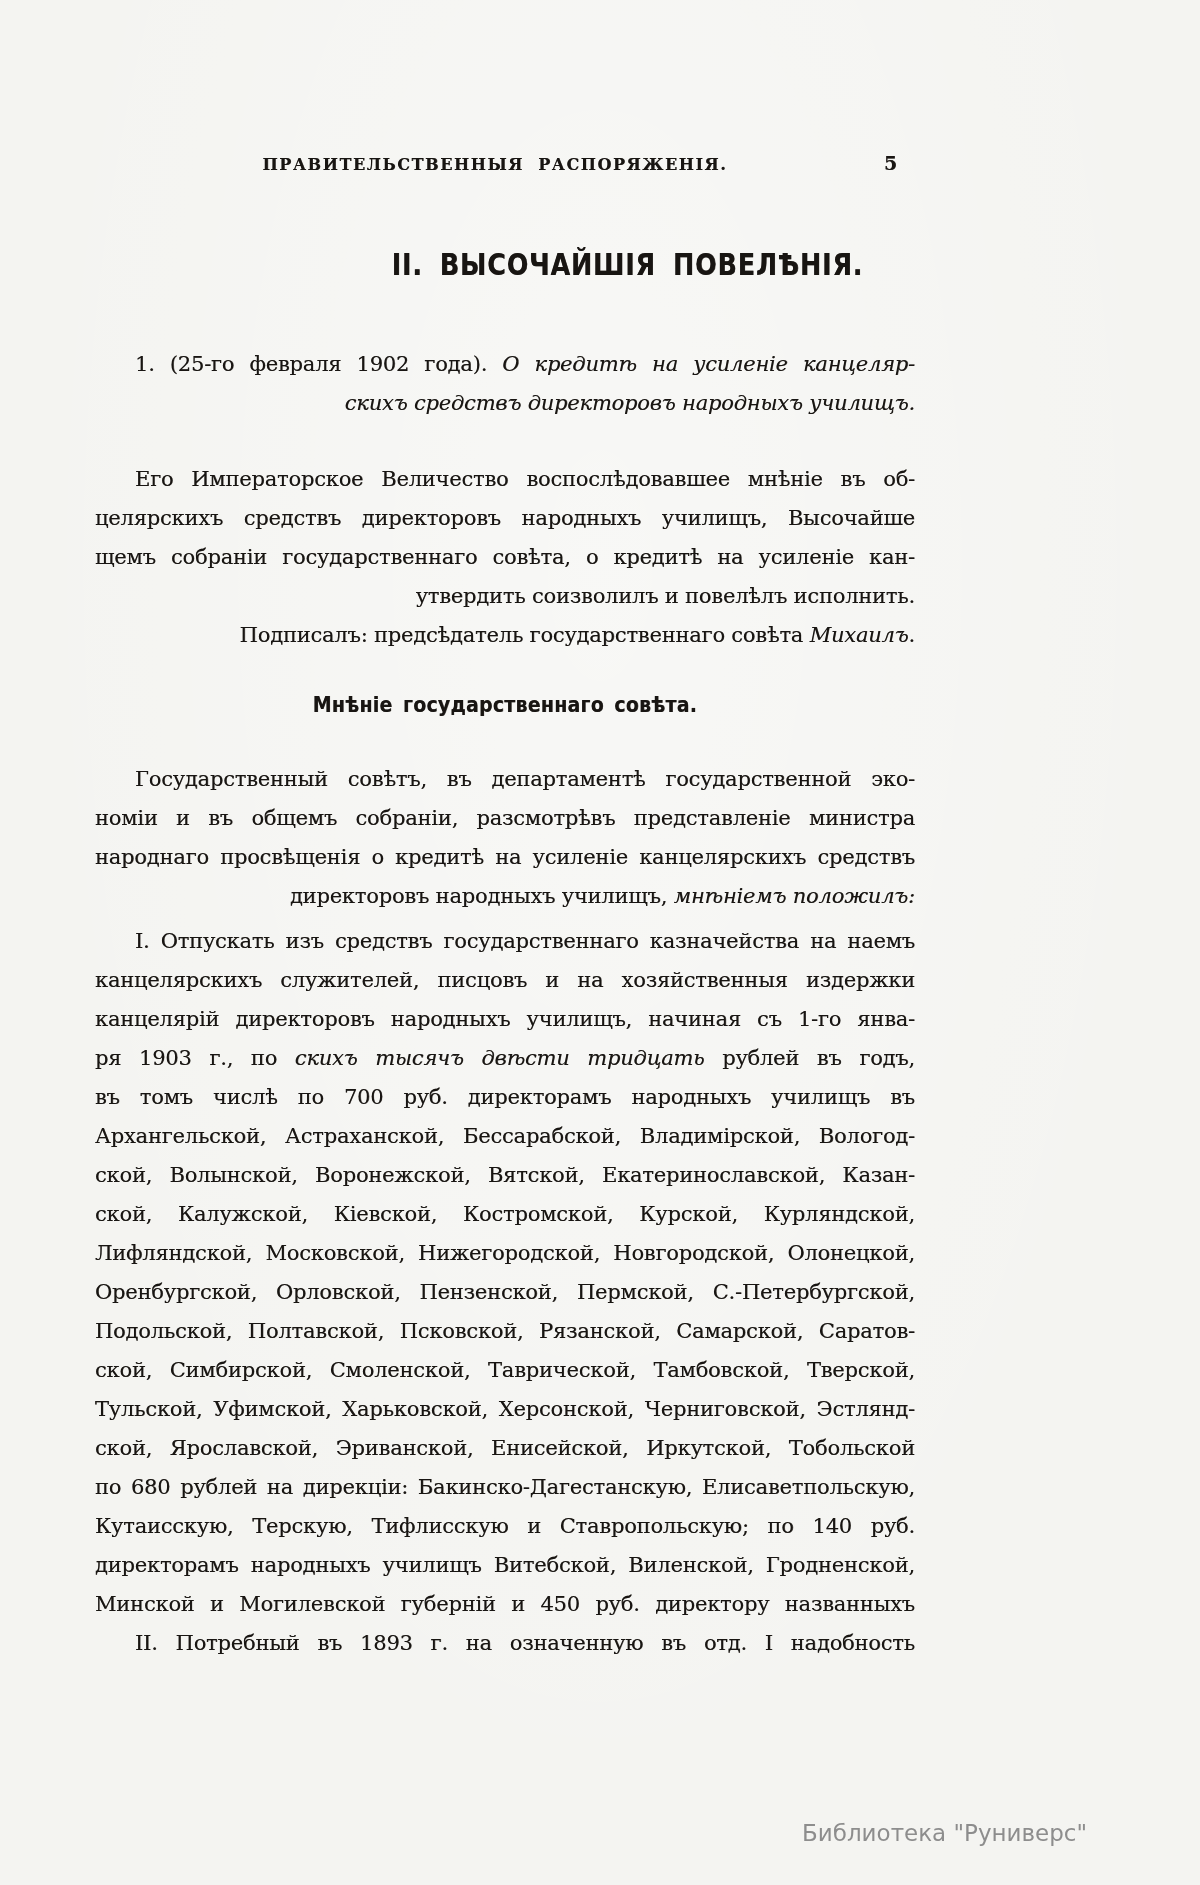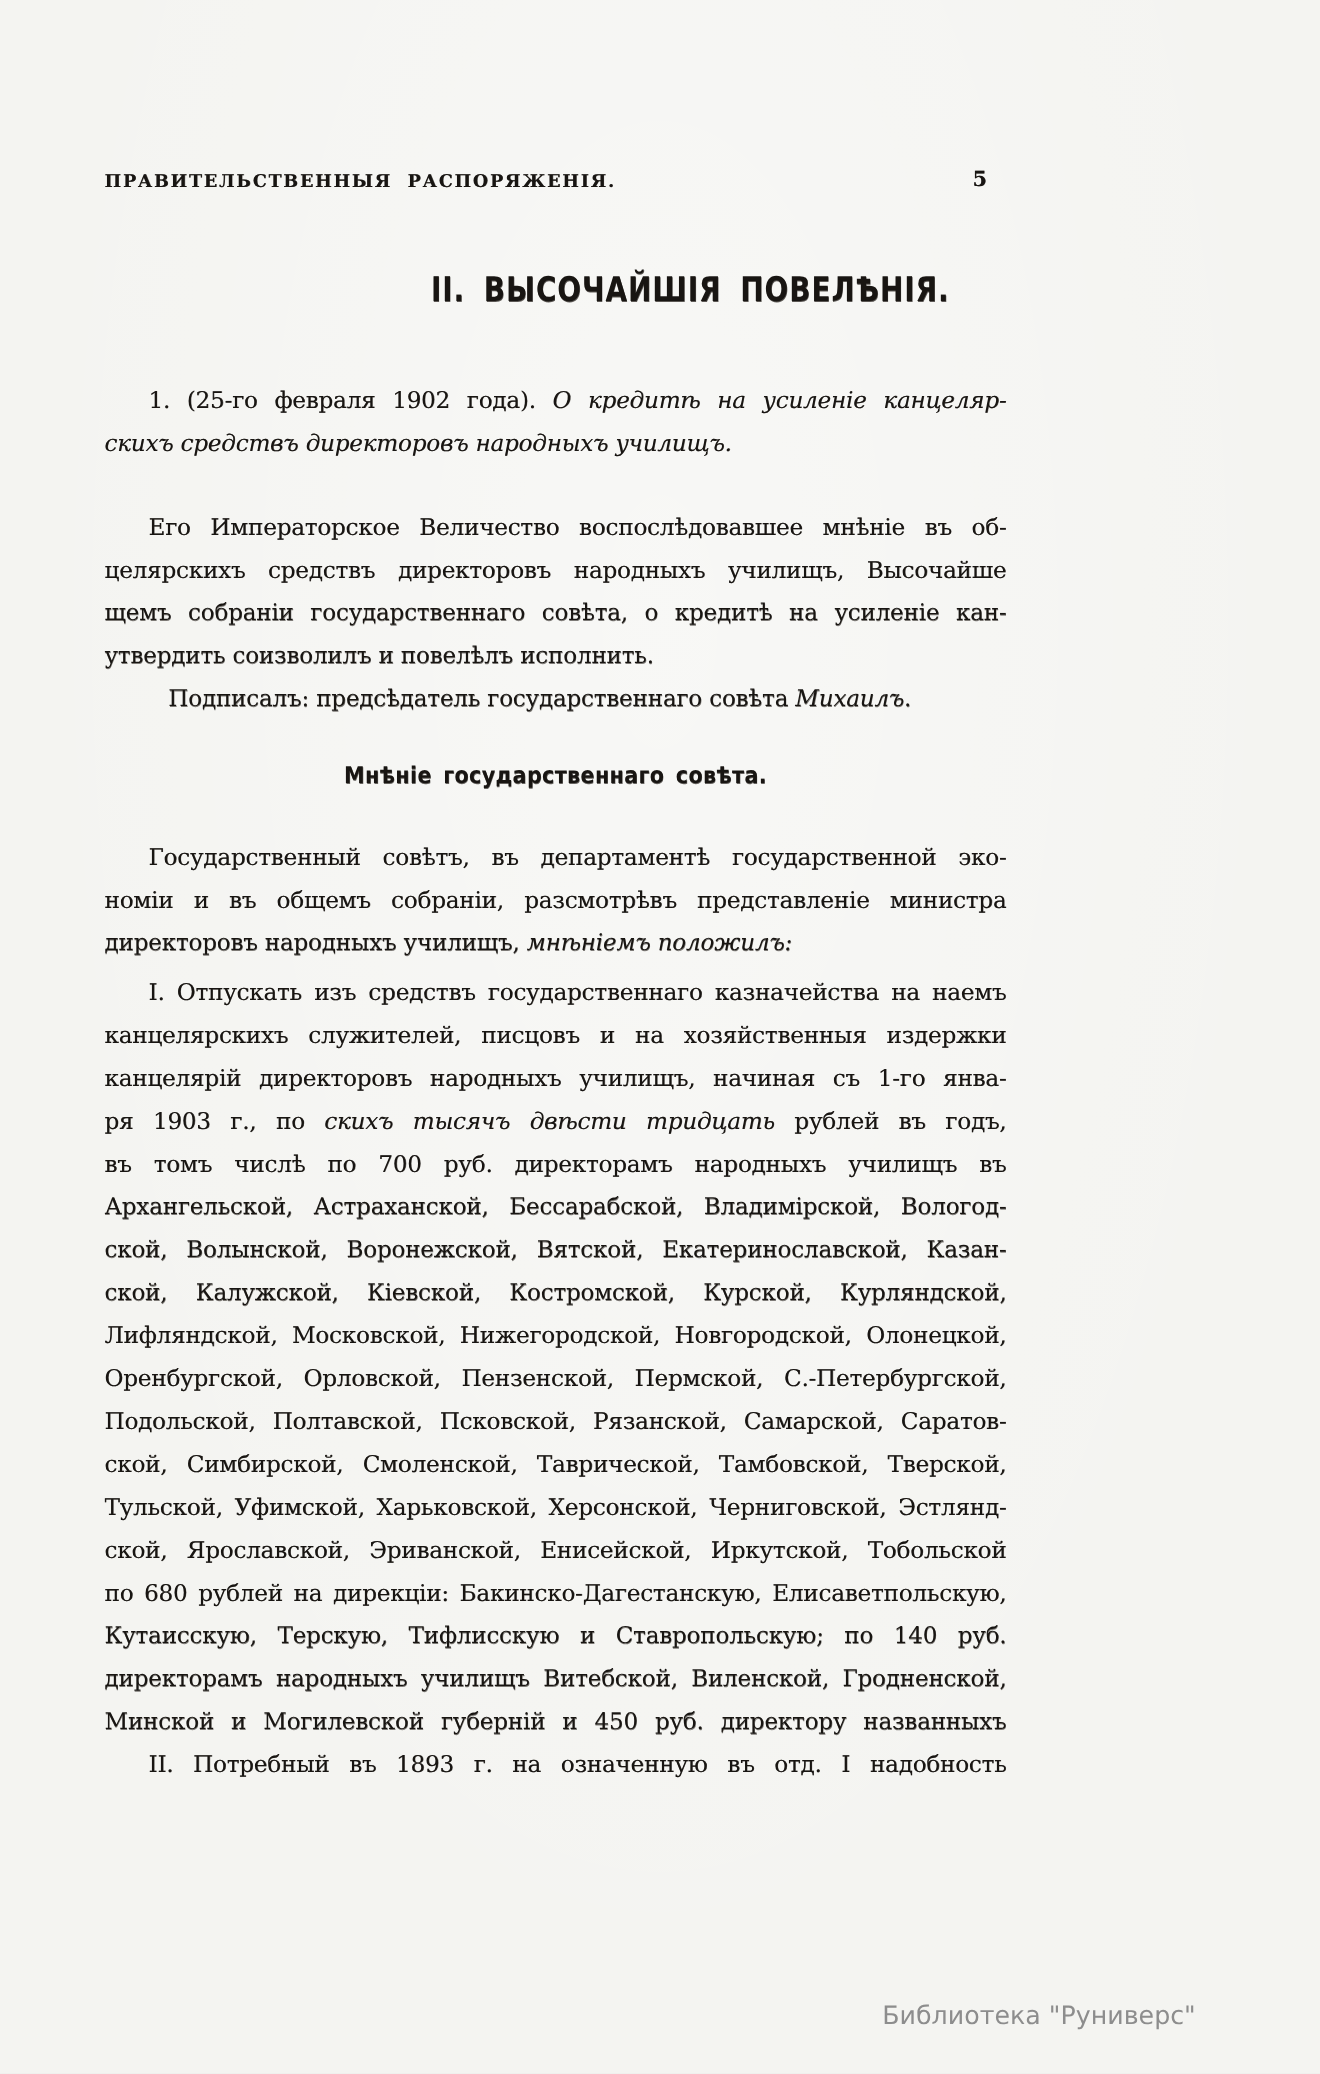--- a/index.html
+++ b/index.html
@@ -11,21 +11,21 @@
   .page{
     position:relative;width:1200px;height:1885px;overflow:hidden;
     background:
       radial-gradient(ellipse at 50% 30%, rgba(255,255,255,0.35), rgba(0,0,0,0) 70%),
       var(--paper,#f4f4f1);
     color:var(--ink,#181512);
   }
   
   .running-head{
     position:absolute;top:155px;left:95px;width:800px;
-    text-align:left;
+    text-align:center;
     font-family:"DejaVu Serif", serif;
     font-weight:bold;font-size:16px;letter-spacing:1.6px;word-spacing:7px;
     text-shadow:0.3px 0.3px 0.5px rgba(25,20,15,0.6);
     white-space:nowrap;
   }
   .page-number{
     position:absolute;top:152px;left:884px;
     font-family:"DejaVu Serif", serif;
     font-weight:bold;font-size:19px;
     text-shadow:0.3px 0.3px 0.5px rgba(25,20,15,0.6);
@@ -46,21 +46,21 @@
   .text-flow{
     position:absolute;top:345px;left:95px;width:820px;
   }
   .para{margin:0;}
   .text-flow > :nth-child(2){margin-top:37px;}   
   .text-flow > :nth-child(5){margin-top:6px;}    
   .line{
     position:relative;height:39px;line-height:39px;overflow:hidden;
     font-size:21px;letter-spacing:-0.2px;
     text-shadow:0.3px 0.3px 0.45px rgba(25,20,15,0.55);
-    text-align:left;white-space:normal;
+    text-align:right;white-space:normal;
   }
   .line.j{text-align:justify;}
   .line.j::after{content:"";display:inline-block;width:100%;height:0;vertical-align:top;}
   .line.ind1{text-indent:40px;}
   .line.ind2{text-indent:58px;}
   .line .it{font-style:italic;}
   
   .subheading{
     margin-top:35px;margin-bottom:40px;height:30px;line-height:30px;
     text-align:center;
@@ -100,20 +100,21 @@
         <div class="line j ind1"><span class="rm">Его Императорское Величество воспослѣдовавшее мнѣніе въ об-</span></div>
         <div class="line j"><span class="rm">целярскихъ средствъ директоровъ народныхъ училищъ, Высочайше</span></div>
         <div class="line j"><span class="rm">щемъ собраніи государственнаго совѣта, о кредитѣ на усиленіе кан-</span></div>
         <div class="line"><span class="rm">утвердить соизволилъ и повелѣлъ исполнить.</span></div>
         <div class="line ind2"><span class="rm">Подписалъ: предсѣдатель государственнаго совѣта </span><span class="it">Михаилъ</span><span class="rm">.</span></div>
       </div>
       <div class="subheading">Мнѣніе государственнаго совѣта.</div>
       <div class="para">
         <div class="line j ind1"><span class="rm">Государственный совѣтъ, въ департаментѣ государственной эко-</span></div>
         <div class="line j"><span class="rm">номіи и въ общемъ собраніи, разсмотрѣвъ представленіе министра</span></div>
+        <div class="line j"><span class="rm">народнаго просвѣщенія о кредитѣ на усиленіе канцелярскихъ средствъ</span></div>
         <div class="line"><span class="rm">директоровъ народныхъ училищъ, </span><span class="it">мнѣніемъ положилъ:</span></div>
       </div>
       <div class="para">
         <div class="line j ind1"><span class="rm">I. Отпускать изъ средствъ государственнаго казначейства на наемъ</span></div>
         <div class="line j"><span class="rm">канцелярскихъ служителей, писцовъ и на хозяйственныя издержки</span></div>
         <div class="line j"><span class="rm">канцелярій директоровъ народныхъ училищъ, начиная съ 1-го янва-</span></div>
         <div class="line j"><span class="rm">ря 1903 г., по </span><span class="it">скихъ тысячъ двѣсти тридцать</span><span class="rm"> рублей въ годъ,</span></div>
         <div class="line j"><span class="rm">въ томъ числѣ по 700 руб. директорамъ народныхъ училищъ въ</span></div>
         <div class="line j"><span class="rm">Архангельской, Астраханской, Бессарабской, Владимірской, Вологод-</span></div>
         <div class="line j"><span class="rm">ской, Волынской, Воронежской, Вятской, Екатеринославской, Казан-</span></div>

